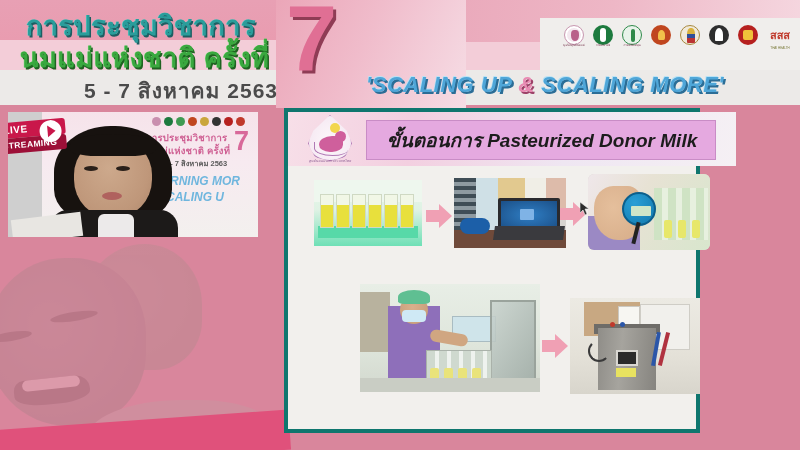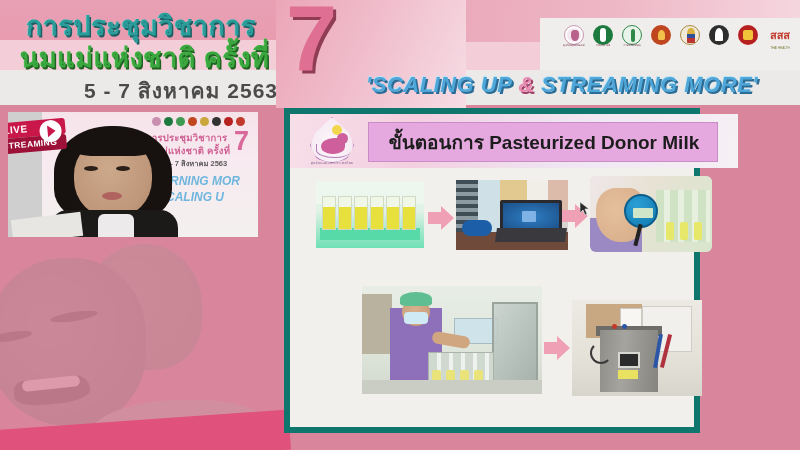--- a/index.html
+++ b/index.html
@@ -271,21 +271,22 @@
   .presenter-name {
     position:absolute; left:40px; top:239px; width:200px;
     font-size:12.5px; color:#4a4a4a; font-weight:normal; text-align:center;
     white-space:nowrap;
   }
 
   
   .slide {
     position: absolute; left: 284px; top: 108px; width: 416px; height: 325px;
     background: #f2f0ed;
-    border: 6px solid #0f766e;
+    border: 4px solid #0f766e;
+    font-style: italic;
   }
   .slide-hdr { position: absolute; left: 0; top: 0; width: 448px; height: 54px; }
   .slide-hdr .wash {
     position: absolute; left: 0; top: 0; width: 448px; height: 54px;
     background: linear-gradient(100deg,#f7dfe8 0%, #f3cfe0 28%, #efe6f2 62%, #f5f0f4 100%);
   }
   .milk-logo { position: absolute; left: 12px; top: 2px; width: 62px; height: 52px; }
   .milk-logo .drop {
     position: absolute; left: 8px; top: 1px; width: 44px; height: 46px;
     background: radial-gradient(ellipse at 50% 60%, #fdf8fb 0%, #f6eaf3 70%, #efdcec 100%);
@@ -444,21 +445,21 @@
     <div class="mouth"></div>
     <div class="teeth"></div>
     <div class="shoulder"></div>
   </div>
   <div class="pink-sash"></div>
 
   <div class="hdr-line1">การประชุมวิชาการ</div>
   <div class="hdr-line2">นมแม่แห่งชาติ ครั้งที่</div>
   <div class="hdr-date">5 - 7 สิงหาคม 2563</div>
   <div class="big-seven">7</div>
-  <div class="tagline"><span>'SCALING UP </span><span class="amp">&amp;</span><span> STREAMING MORE'</span></div>
+  <div class="tagline"><span>'SCALING UP </span><span class="amp">&amp;</span><span> SCALING MORE'</span></div>
 
   <div class="logos">
     <div class="logo lg1">
         <span class="disc"></span>
         <span class="cap">มูลนิธิศูนย์นมแม่</span>
       </div>
     <div class="logo lg2">
         <span class="disc"></span>
         <span class="cap">กรมอนามัย</span>
       </div>

